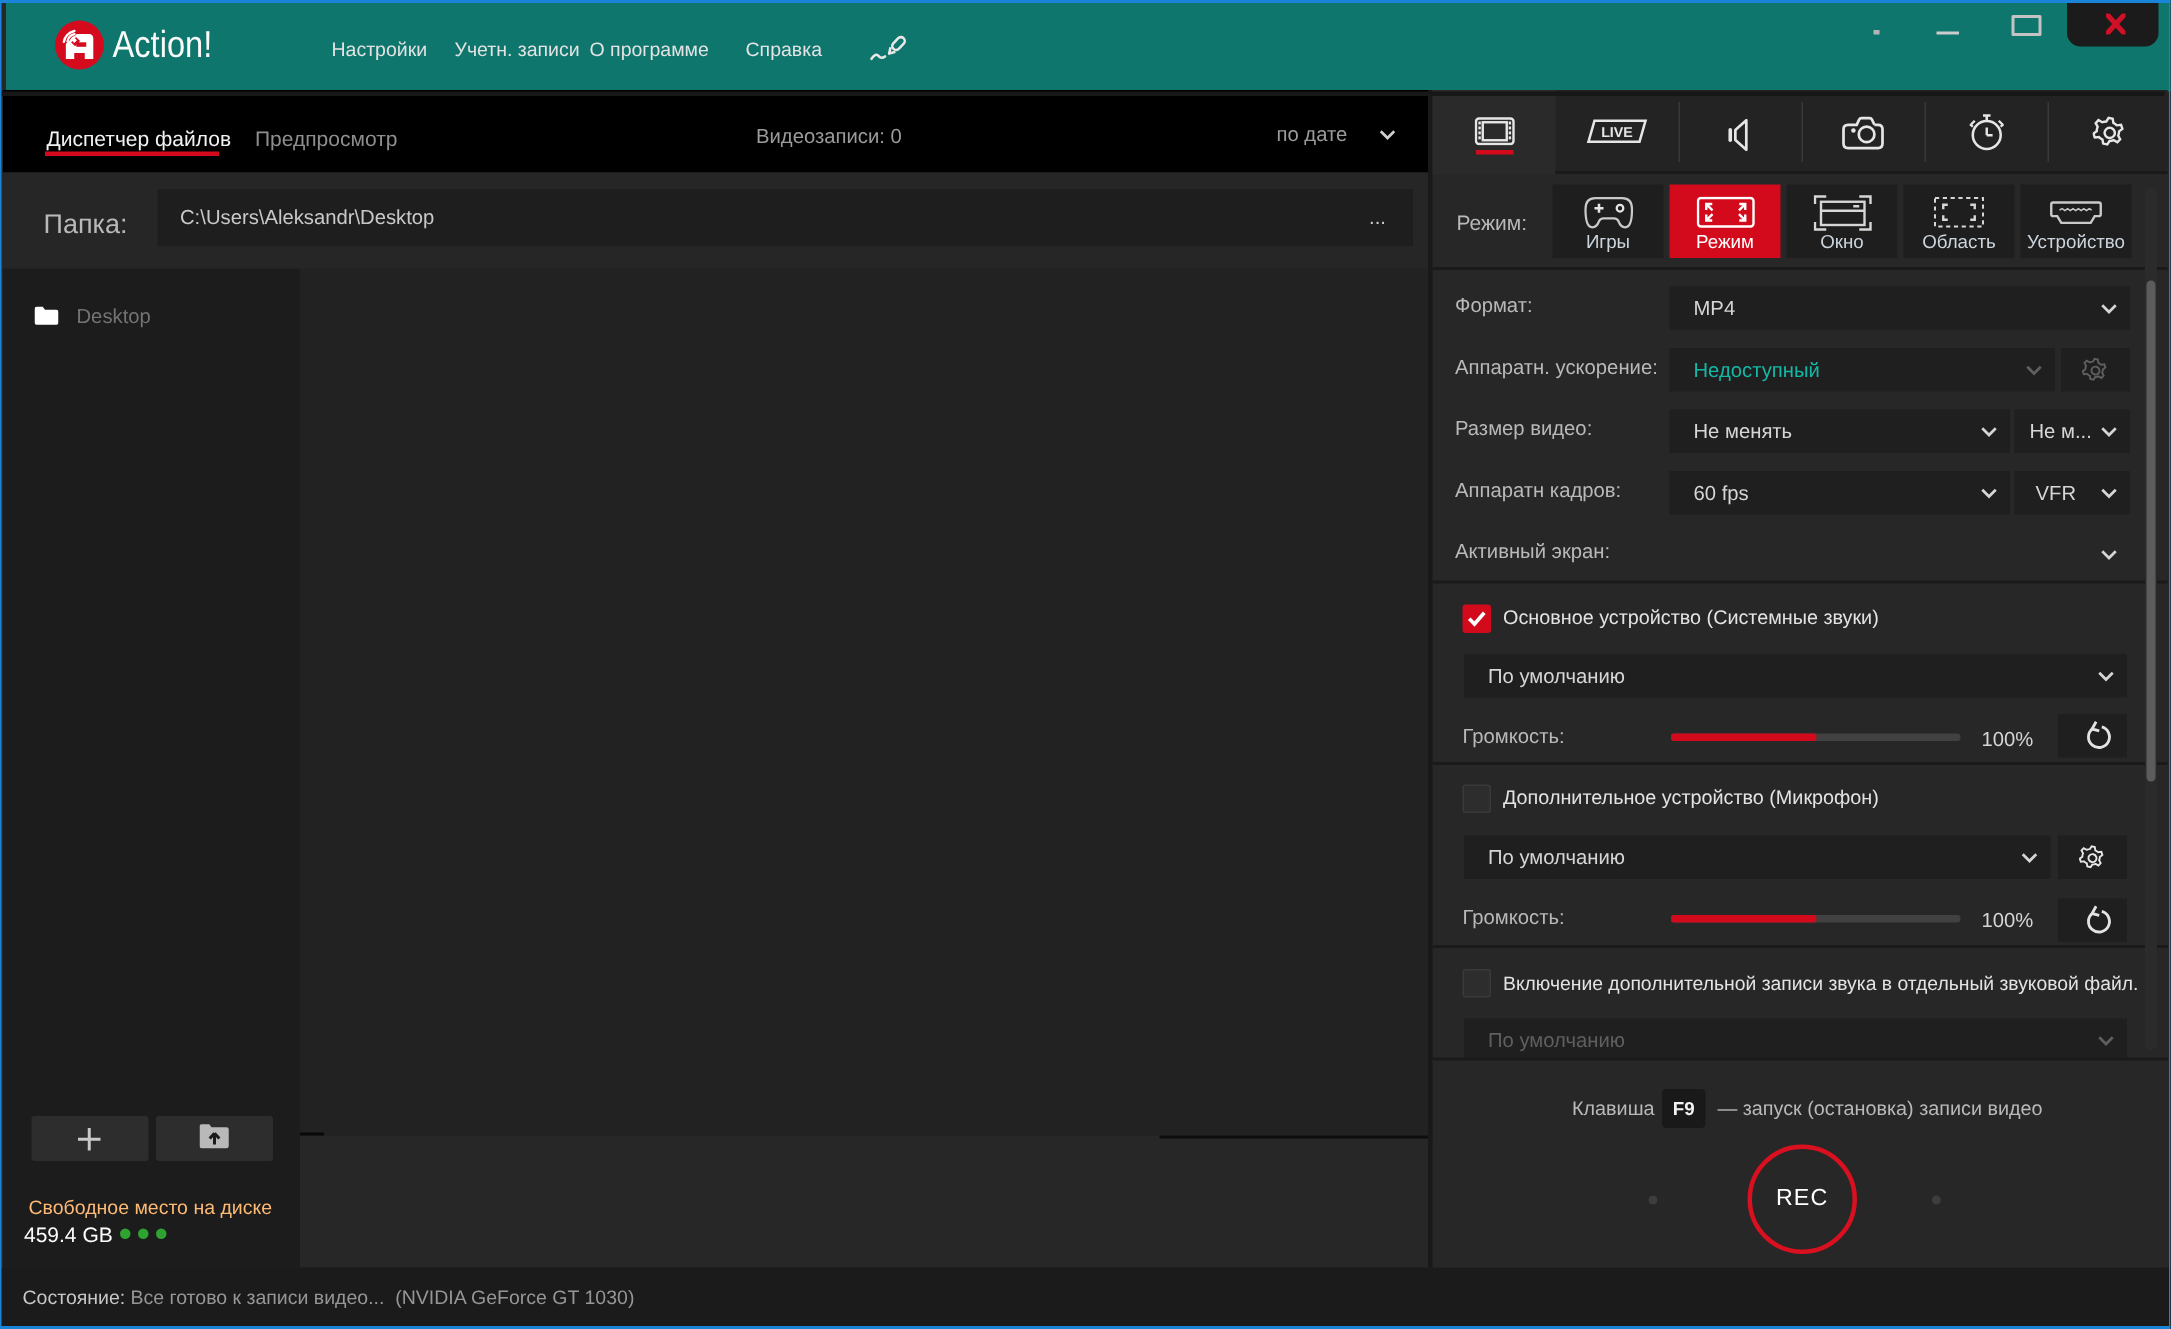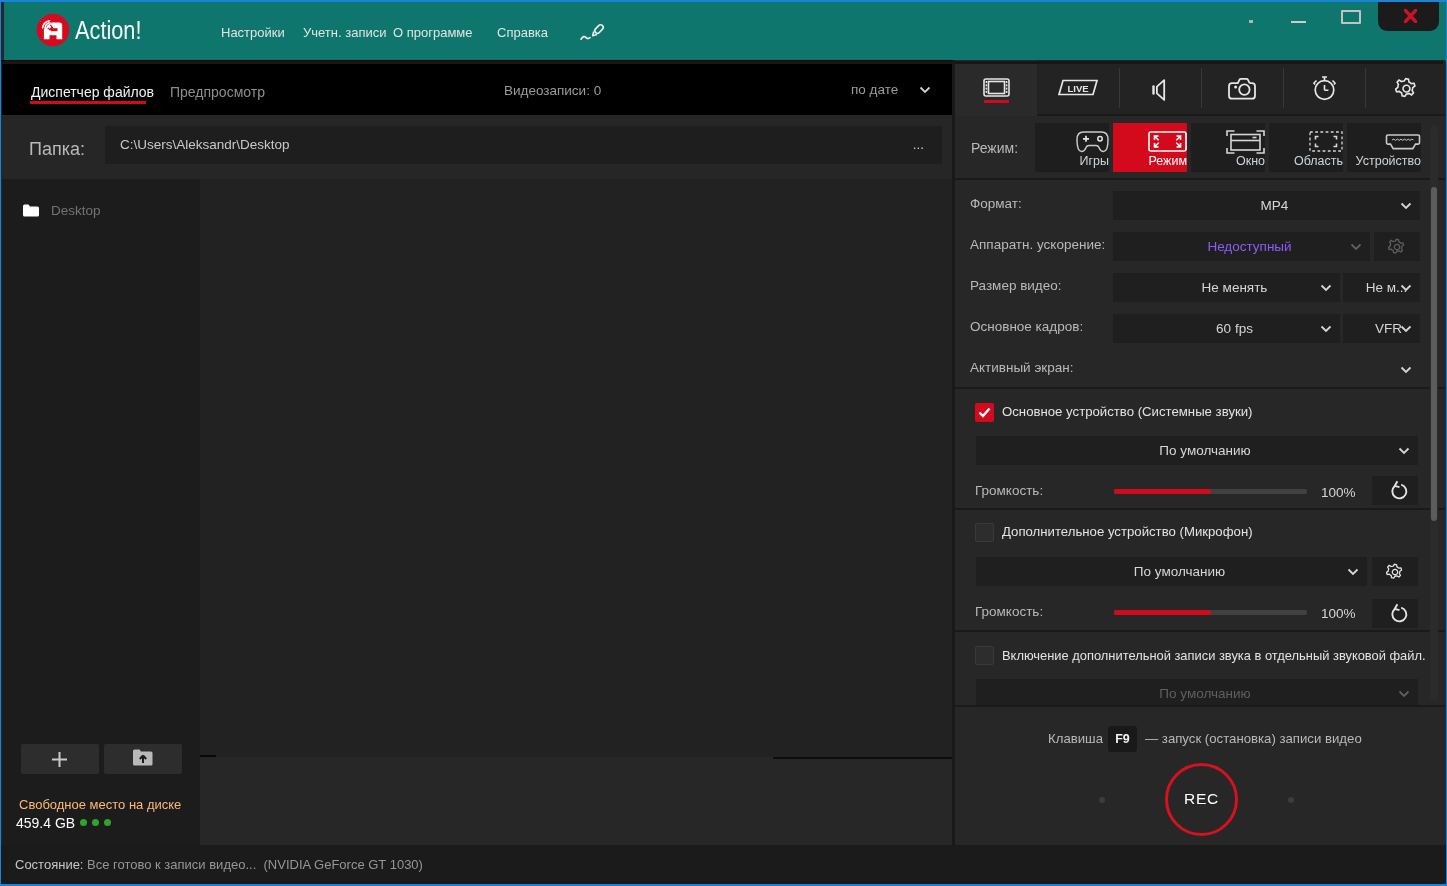--- a/index.html
+++ b/index.html
@@ -29,24 +29,24 @@
 
 #rightpanel { position:absolute; left:955px; top:60px; width:490px; height:785px; background:#272727; }
 #rightpanel .vsep { position:absolute; left:-3px; top:0; width:3px; height:785px; background:#191919; }
 .rtab { position:absolute; top:0; width:82px; height:56px; background:#232323; }
 .rtab.active { background:#2a2a2a; }
 .tabsep { position:absolute; top:8px; width:1px; height:40px; background:#383838; }
 #tabsbottom { position:absolute; left:82px; top:54px; width:408px; height:2px; background:#1a1a1a; }
 .sectline { position:absolute; left:0; width:490px; height:2px; background:#1a1a1a; }
 .label { color:#b9b9b9; font-size:13.5px; }
 .field { position:absolute; background:#1f1f1f; height:29px; color:#d6d6d6; font-size:13.5px; line-height:29px; }
-.field .txt { padding-left:16px;text-align:center; }
+.field .txt { padding-left:16px; }
 .chevsvg { display:block; }
 .sqbtn { position:absolute; width:46px; height:29px; background:#1f1f1f; }
-.modebtn { position:absolute; top:63px; width:74px; height:49px; background:#1e1e1e; text-align:right; }
+.modebtn { position:absolute; top:63px; width:74px; height:49px; background:#1e1e1e; text-align:center; }
 .modebtn .mlabel { position:absolute; bottom:4px; width:100%; font-size:12.5px; color:#ccd4dc; }
 .modebtn.sel { background:#d20a1c; }
 .modebtn.sel .mlabel { color:#fff; }
 .checkbox { position:absolute; width:19px; height:19px; background:#2d2d2d; border:1px solid #3a3a3a; border-radius:2px; }
 .checkbox.on { background:#d20a1c; border:0; }
 .slider-track { position:absolute; height:5px; background:#414141; border-radius:2px; }
 .slider-fill { position:absolute; height:5px; background:#d20a1c; border-radius:2px; }
 #scrollbar { position:absolute; left:1430px; top:125px; width:8px; height:575px; background:#2b2b2b; border-radius:4px; }
 #scrollthumb { position:absolute; left:1431px; top:187px; width:6px; height:334px; background:#5c5c5c; border-radius:3px; }
 </style>
@@ -245,21 +245,21 @@
   <div class="sectline" style="top:118px;"></div>
 
   <div class="abs label" style="left:15px;top:136px;">Формат:</div>
   <div class="field" style="left:158px;top:131px;width:307px;">
         <div class="txt">MP4</div>
       </div>
   <svg class="abs chevsvg" style="left:445px;top:142px;" width="12" height="8" viewBox="0 0 12 8">
         <path d="M1.5 1.5 L6 6 L10.5 1.5" fill="none" stroke="#d6d6d6" stroke-width="1.8"></path>
       </svg>
   <div class="abs label" style="left:15px;top:177px;">Аппаратн. ускорение:</div>
-  <div class="field" style="left:158px;top:172px;width:257px;color:#8b5cf6;">
+  <div class="field" style="left:158px;top:172px;width:257px;color:#14b8a6;">
         <div class="txt">Недоступный</div>
       </div>
   <svg class="abs chevsvg" style="left:395px;top:183px;" width="12" height="8" viewBox="0 0 12 8">
         <path d="M1.5 1.5 L6 6 L10.5 1.5" fill="none" stroke="#5f5f5f" stroke-width="1.8"></path>
       </svg>
   <div class="sqbtn" style="left:419px;top:172px;"></div>
   <svg class="abs" style="left:433px;top:178px;color:#5f5f5f;" width="18" height="18" viewBox="0 0 23 23">
         <use href="#gearbig"></use>
       </svg>
   <div class="abs label" style="left:15px;top:218px;">Размер видео:</div>
@@ -268,21 +268,21 @@
       </div>
   <svg class="abs chevsvg" style="left:365px;top:224px;" width="12" height="8" viewBox="0 0 12 8">
         <path d="M1.5 1.5 L6 6 L10.5 1.5" fill="none" stroke="#d6d6d6" stroke-width="1.8"></path>
       </svg>
   <div class="field" style="left:388px;top:213px;width:77px;">
         <div class="txt" style="padding-left:10px;">Не м...</div>
       </div>
   <svg class="abs chevsvg" style="left:445px;top:224px;" width="12" height="8" viewBox="0 0 12 8">
         <path d="M1.5 1.5 L6 6 L10.5 1.5" fill="none" stroke="#d6d6d6" stroke-width="1.8"></path>
       </svg>
-  <div class="abs label" style="left:15px;top:259px;">Основное кадров:</div>
+  <div class="abs label" style="left:15px;top:259px;">Аппаратн кадров:</div>
   <div class="field" style="left:158px;top:254px;width:227px;">
         <div class="txt">60 fps</div>
       </div>
   <svg class="abs chevsvg" style="left:365px;top:265px;" width="12" height="8" viewBox="0 0 12 8">
         <path d="M1.5 1.5 L6 6 L10.5 1.5" fill="none" stroke="#d6d6d6" stroke-width="1.8"></path>
       </svg>
   <div class="field" style="left:388px;top:254px;width:77px;">
         <div class="txt" style="padding-left:14px;">VFR</div>
       </div>
   <svg class="abs chevsvg" style="left:445px;top:265px;" width="12" height="8" viewBox="0 0 12 8">

